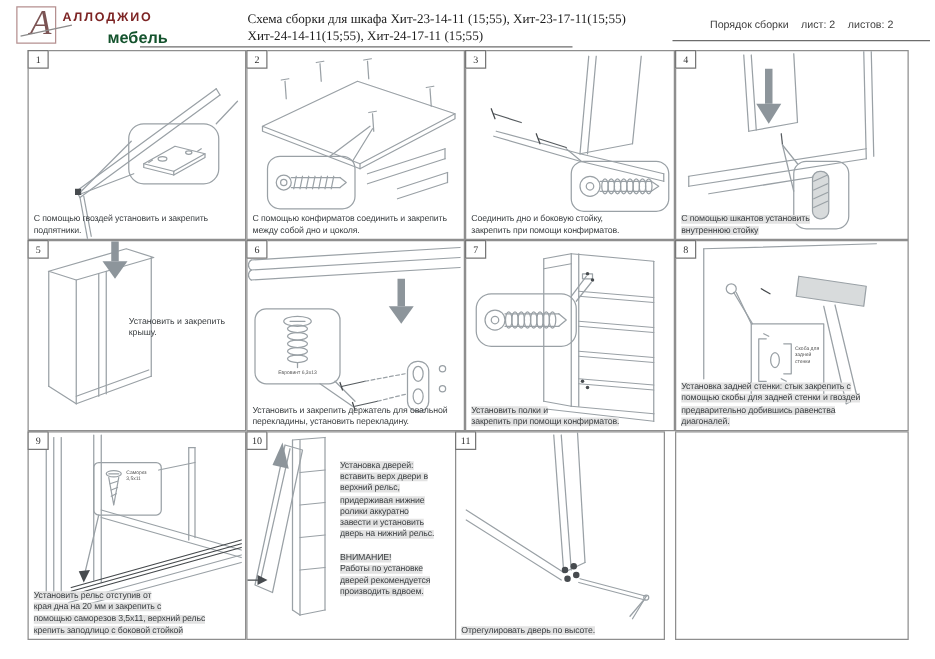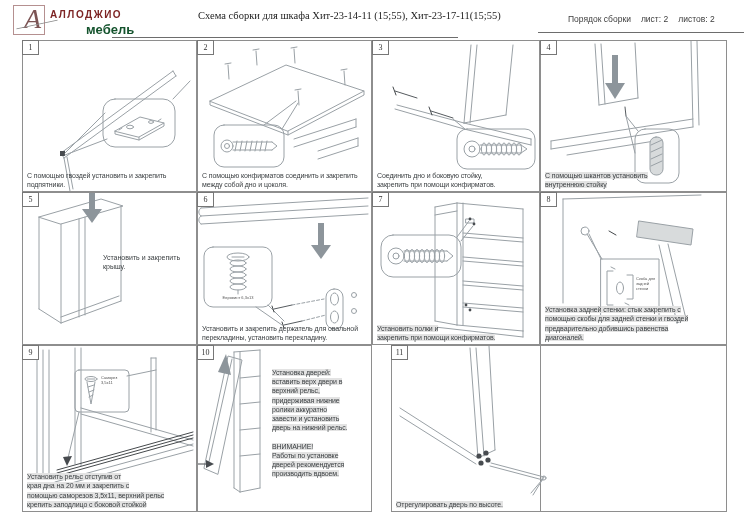--- a/index.html
+++ b/index.html
@@ -42,20 +42,21 @@
 
 <div>
   <div class="hdr-logo-box">
     <span class="hdr-logo-a">A</span>
     <span class="hdr-logo-slash"></span>
   </div>
   <div class="logo-main">АЛЛОДЖИО</div>
   <div class="logo-sub">мебель</div>
   <div class="title">
     <div>Схема сборки для шкафа Хит-23-14-11 (15;55), Хит-23-17-11(15;55)</div>
+    <div>Хит-24-14-11(15;55), Хит-24-17-11 (15;55)</div>
   </div>
   <div class="hdr-right">
     <span>Порядок сборки</span><span>лист: 2</span><span>листов: 2</span>
   </div>
   <div class="rule-title"></div>
   <div class="rule-right"></div>
 </div>
 
 <div class="cell" style="left:22px;top:40px;width:175px;height:152px;">
   <div class="num">1</div>
@@ -389,21 +390,21 @@
 ролики аккуратно
 завести и установить
 дверь на нижний рельс.</span></div>
     <div><span class="hl">ВНИМАНИЕ!
 Работы по установке
 дверей рекомендуется
 производить вдвоем.</span></div>
   </div>
 </div>
 
-<div class="cell" style="left:391px;top:345px;width:168px;height:167px;">
+<div class="cell" style="left:364px;top:345px;width:168px;height:167px;">
   <div class="num">11</div>
   <svg class="ill" viewBox="0 0 166 165">
     <line x1="78" y1="2" x2="86" y2="112"></line>
       <line x1="84" y1="2" x2="92" y2="110"></line>
       <line x1="97" y1="0" x2="103" y2="104"></line>
     <line x1="86" y1="112" x2="103" y2="104"></line>
     <line x1="8" y1="62" x2="86" y2="112"></line>
       <line x1="8" y1="70" x2="84" y2="118"></line>
     <circle class="dfill" cx="87" cy="110" r="2.6"></circle>
       <circle class="dfill" cx="94" cy="107" r="2.6"></circle>

